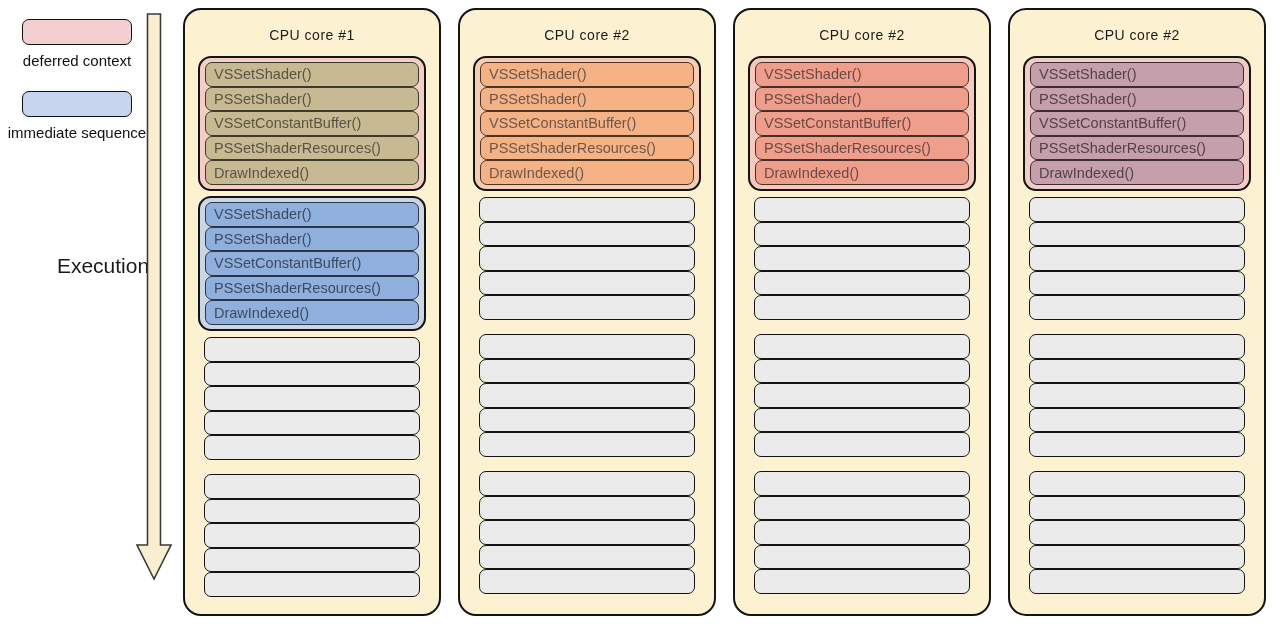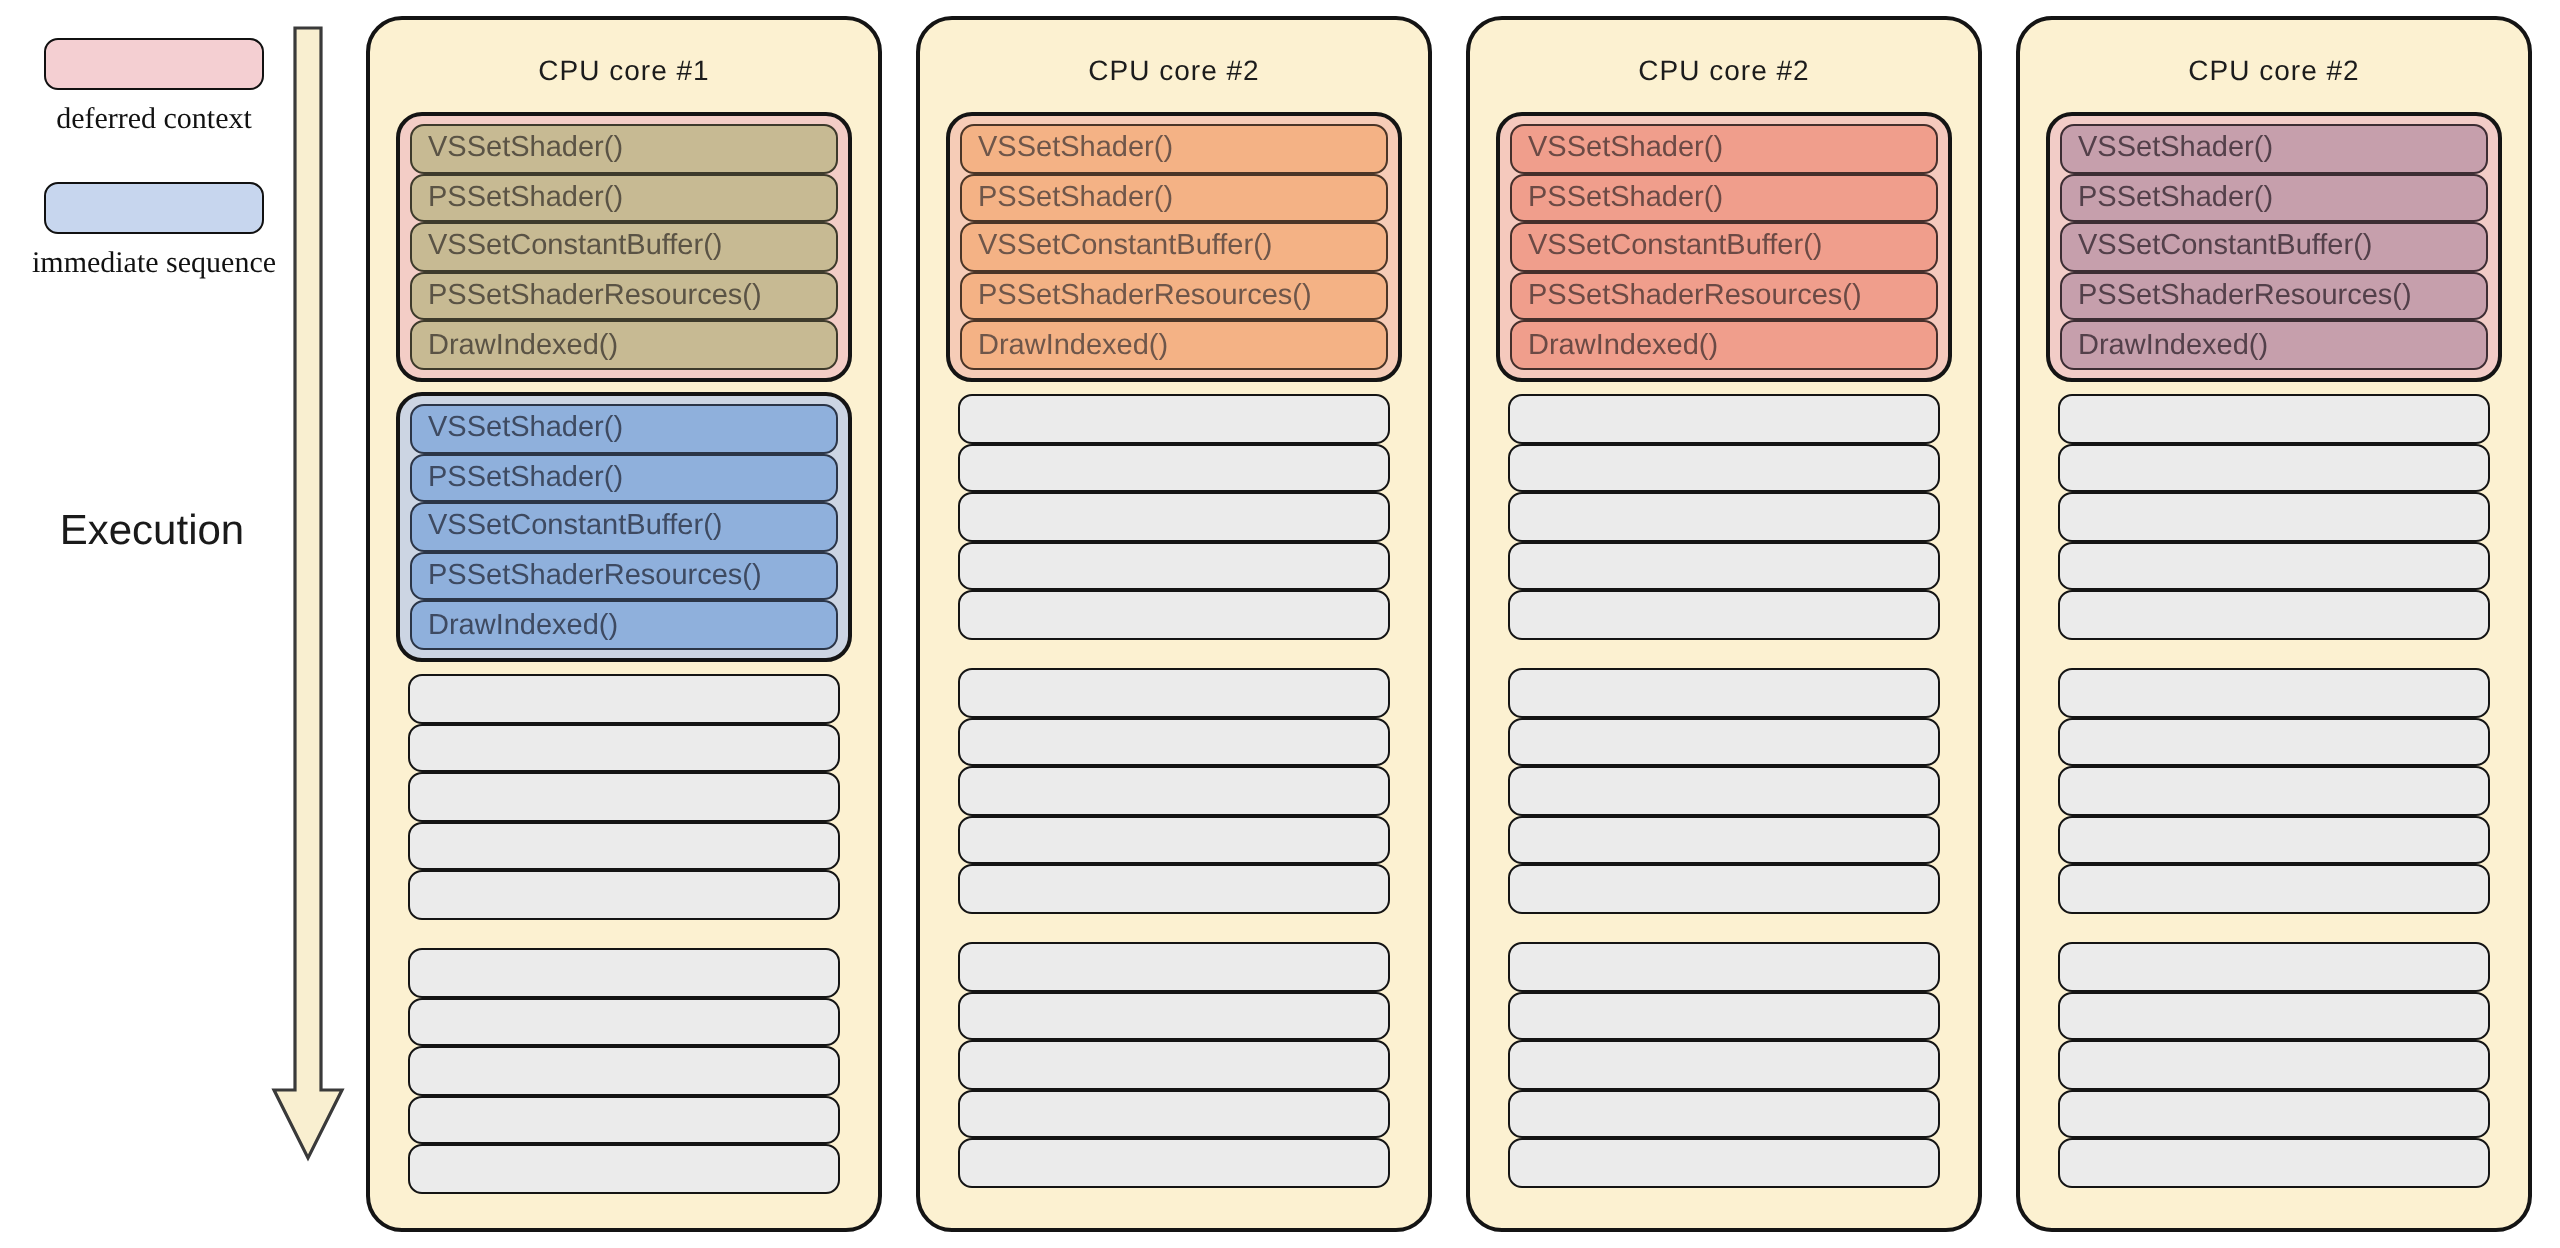--- a/index.html
+++ b/index.html
@@ -10,28 +10,28 @@
 
   
   .legend-swatch {
     position:absolute; width:110px; height:26px;
     border:1.7px solid #111; border-radius:7px; box-sizing:border-box;
   }
   #sw0 { left:22px; top:19px; }
   #sw1 { left:22px; top:91px; }
   .legend-label {
     position:absolute; font-size:15px; color:#111;
-    width:150px; left:2px; text-align:center; white-space:nowrap;font-family:Liberation Serif, serif;
+    width:150px; left:2px; text-align:center; white-space:nowrap;
   }
   #lb0 { top:52px; }
   #lb1 { top:124px; }
 
   
   .execution-label {
-    position:absolute; left:5px; top:250px; width:142px;
+    position:absolute; left:32px; top:250px; width:142px;
     text-align:center; font-size:21px; line-height:31px; color:#1a1a1a;
   }
 
   
   .arrow-svg { position:absolute; left:134px; top:12px; }
 
   
   .columns { position:absolute; left:183px; top:8px; display:flex; gap:17px; }
   .column {
     width:258px; height:608px; box-sizing:border-box;

